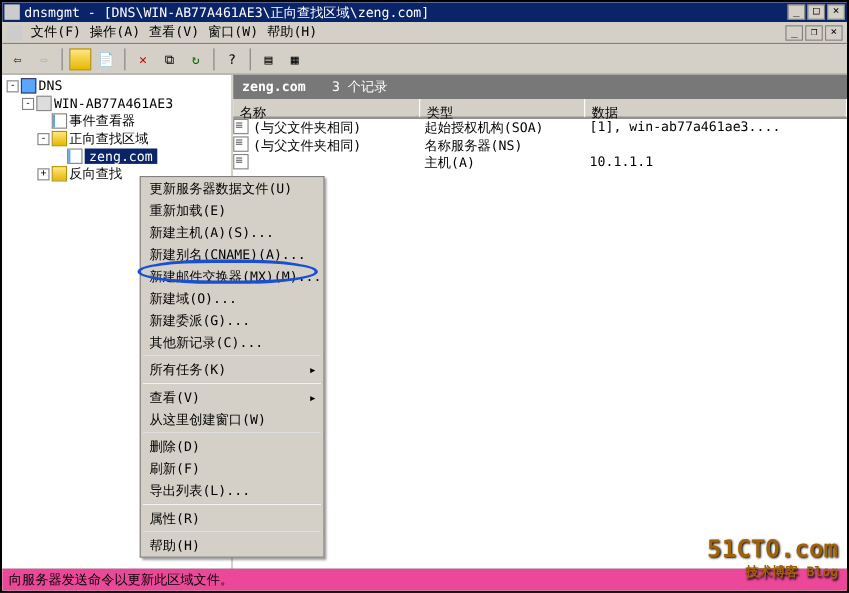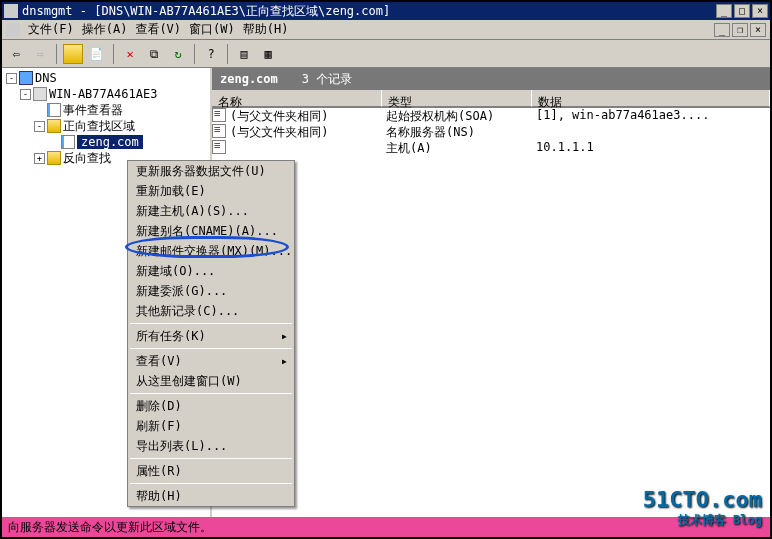--- a/index.html
+++ b/index.html
@@ -32,21 +32,21 @@
 .cell-type { width: 150px; padding-left: 4px; }
 .cell-data { flex:1; padding-left: 4px; }
 .rec-icon { display:inline-block; width:14px; height:14px; border:1px solid #808080; background:#fff; position:relative;}
 .rec-icon::after{content:"≡";position:absolute;left:1px;top:-2px;color:#555;font-size:11px;}
 .ctx-menu { position: absolute; left: 125px; top: 158px; width: 168px; background: #d4d0c8; border: 1px solid #808080; box-shadow: 2px 2px 2px rgba(0,0,0,.4); z-index: 100; text-align: right; }
 .ctx-item { height: 20px; display: flex; align-items: center; padding: 0 20px 0 8px; position: relative; white-space: nowrap; }
 .ctx-item.arrow::after { content: "▸"; position: absolute; right: 6px; }
 .ctx-sep { height: 1px; background: #808080; margin: 2px 2px; border-bottom: 1px solid #fff; }
 .highlight-ellipse { position: absolute; border: 3px solid #1a4fd1; border-radius: 50%/60%; width: 164px; height: 22px; left: 123px; top: 234px; z-index: 200; pointer-events: none; }
 .statusbar { height: 20px; background: #ec4899; border-top: 1px solid #808080; display: flex; align-items: center; padding-left: 6px; position: absolute; bottom: 0; width: 100%; }
-.watermark { position: absolute; right: 8px; bottom: 8px; color: #0369a1; font-weight: bold; text-shadow: 1px 1px 2px #000; font-family: Arial; text-align: right; z-index: 300; pointer-events:none;}
+.watermark { position: absolute; right: 8px; bottom: 8px; color: #a16207; font-weight: bold; text-shadow: 1px 1px 2px #000; font-family: Arial; text-align: right; z-index: 300; pointer-events:none;}
 .watermark .big { font-size: 22px; }
 .watermark .sub { font-size: 12px; }
 </style>
 </head>
 <body>
 
 <div class="titlebar">
   <span class="icon"></span>
   <span>dnsmgmt - [DNS\WIN-AB77A461AE3\正向查找区域\zeng.com]</span>
   <div class="buttons">

